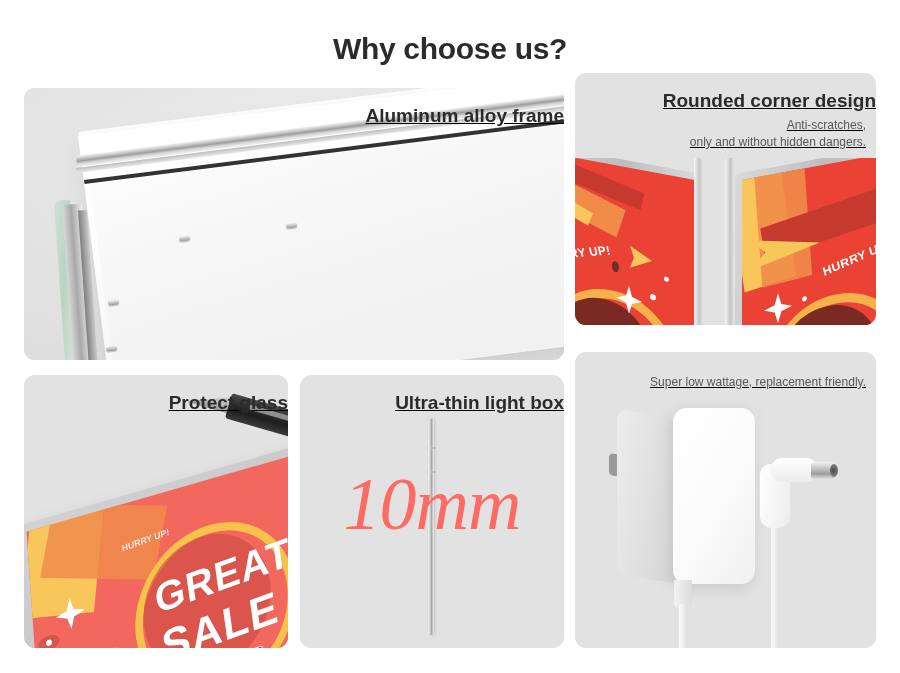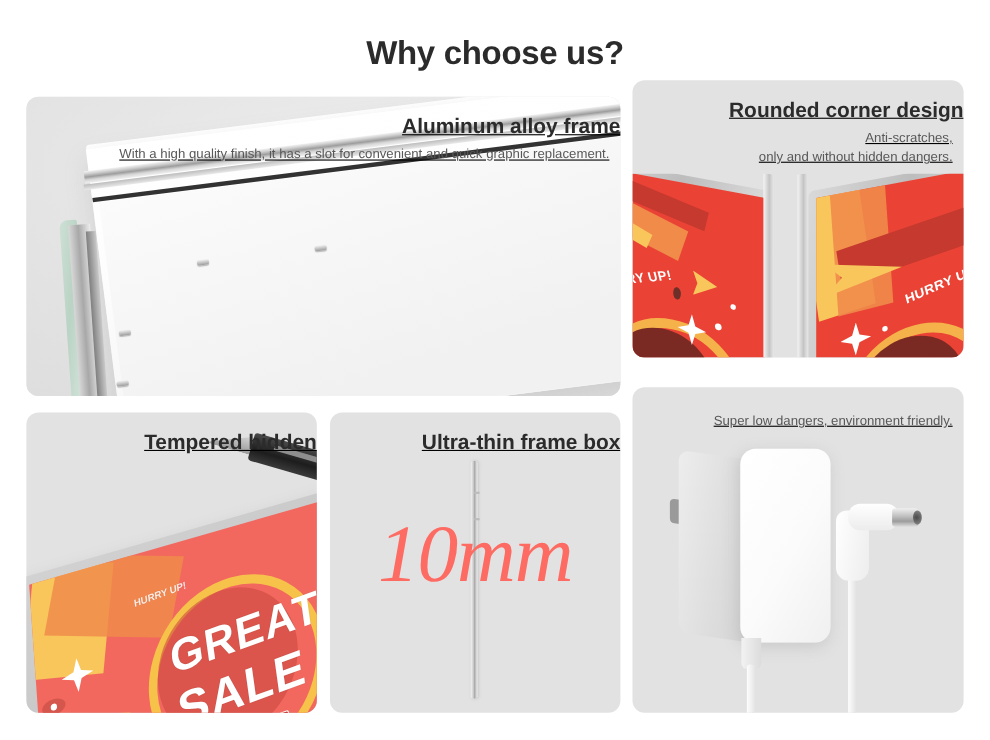--- a/index.html
+++ b/index.html
@@ -261,21 +261,20 @@
       <div class="c1-glass"></div>
       <div class="c1-sideframe"></div>
       <div class="c1-sideframe2"></div>
       <div class="c1-hinge" style="left:155px;top:148px;transform:rotate(-7deg);"></div>
       <div class="c1-hinge" style="left:262px;top:135px;transform:rotate(-7deg);"></div>
       <div class="c1-hinge" style="left:84px;top:212px;transform:rotate(-7deg);"></div>
       <div class="c1-hinge" style="left:82px;top:258px;transform:rotate(-7deg);"></div>
     </div>
     <div class="card-head">
       <div class="card-title">Aluminum alloy frame</div>
-      <div class="card-desc">With a high quality finish, it has a slot for convenient and quick graphic replacement.</div>
     </div>
   </div>
 
   <div class="card" id="card2">
     <div class="card-head">
       <div class="card-title">Rounded corner design</div>
       <div class="card-desc">
         <span>Anti-scratches,</span><br>
         <span>only and without hidden dangers.</span>
       </div>
@@ -315,21 +314,21 @@
           <div class="arc" style="left:26px;top:132px;width:120px;height:120px;border:9px solid #f6b24a;"></div>
           <div class="arc" style="left:36px;top:142px;width:100px;height:100px;background:#7a2a22;"></div>
           <div class="ray" style="left:22px;top:120px;width:28px;height:30px;background:#fff;clip-path:polygon(50% 0,62% 38%,100% 50%,62% 62%,50% 100%,38% 62%,0 50%,38% 38%);"></div>
         </div>
       </div>
     </div>
   </div>
 
   <div class="card" id="card3">
     <div class="card-head">
-      <div class="card-title">Tempered hidden</div>
+      <div class="card-title">Protect glass</div>
     </div>
     <div class="c3-art">
       <div class="c3-box">
         <div class="c3-poster">
           <div class="ray" style="left:-4px;top:-6px;width:76px;height:96px;transform:rotate(10deg);"></div>
           <div class="ray-o" style="left:18px;top:-4px;width:120px;height:70px;transform:rotate(16deg);opacity:.85;"></div>
           <div class="great" style="left:96px;top:36px;font-size:9px;opacity:.85;transform:rotate(-4deg);">HURRY UP!</div>
           <div class="ray" style="left:24px;top:76px;width:30px;height:30px;background:#fff;clip-path:polygon(50% 0,62% 38%,100% 50%,62% 62%,50% 100%,38% 62%,0 50%,38% 38%);"></div>
           <div class="ray" style="left:12px;top:120px;width:74px;height:34px;clip-path:polygon(0 0,100% 50%,0 100%,24% 50%);"></div>
           <div class="dot-d" style="left:4px;top:106px;width:22px;height:14px;background:#d4564c;"></div>
@@ -347,33 +346,33 @@
         <div class="knife-blade"></div>
         <div class="knife-body"></div>
         <div class="knife-slide"></div>
 
       </div>
     </div>
   </div>
 
   <div class="card" id="card4">
     <div class="card-head">
-      <div class="card-title">Ultra-thin frame box</div>
+      <div class="card-title">Ultra-thin light box</div>
     </div>
     <div class="c4-art">
       <div class="c4-profile"></div>
       <div class="c4-notch" style="top:72px;"></div>
       <div class="c4-notch" style="top:96px;"></div>
       <div class="c4-10mm">10mm</div>
     </div>
   </div>
 
   <div class="card" id="card5">
     <div class="card-head">
-      <div class="card-desc">Super low dangers, environment friendly.</div>
+      <div class="card-desc">Super low wattage, replacement friendly.</div>
     </div>
     <div class="c5-art">
       <div class="ad-prong"></div>
       <div class="ad-back"></div>
       <div class="ad-front"></div>
       <div class="ad-strain"></div>
       <div class="ad-cable1"></div>
       <div class="ad-cable2"></div>
       <div class="ad-ridges"></div>
       <div class="ad-plugbody"></div>

